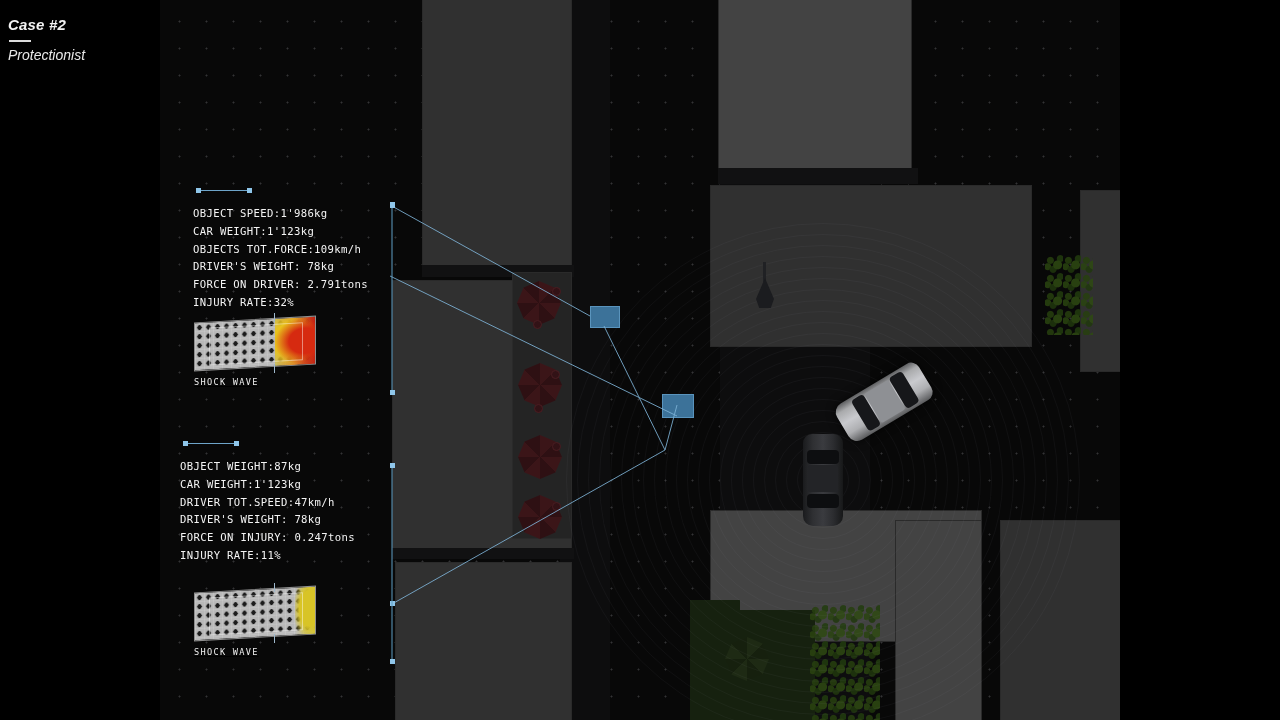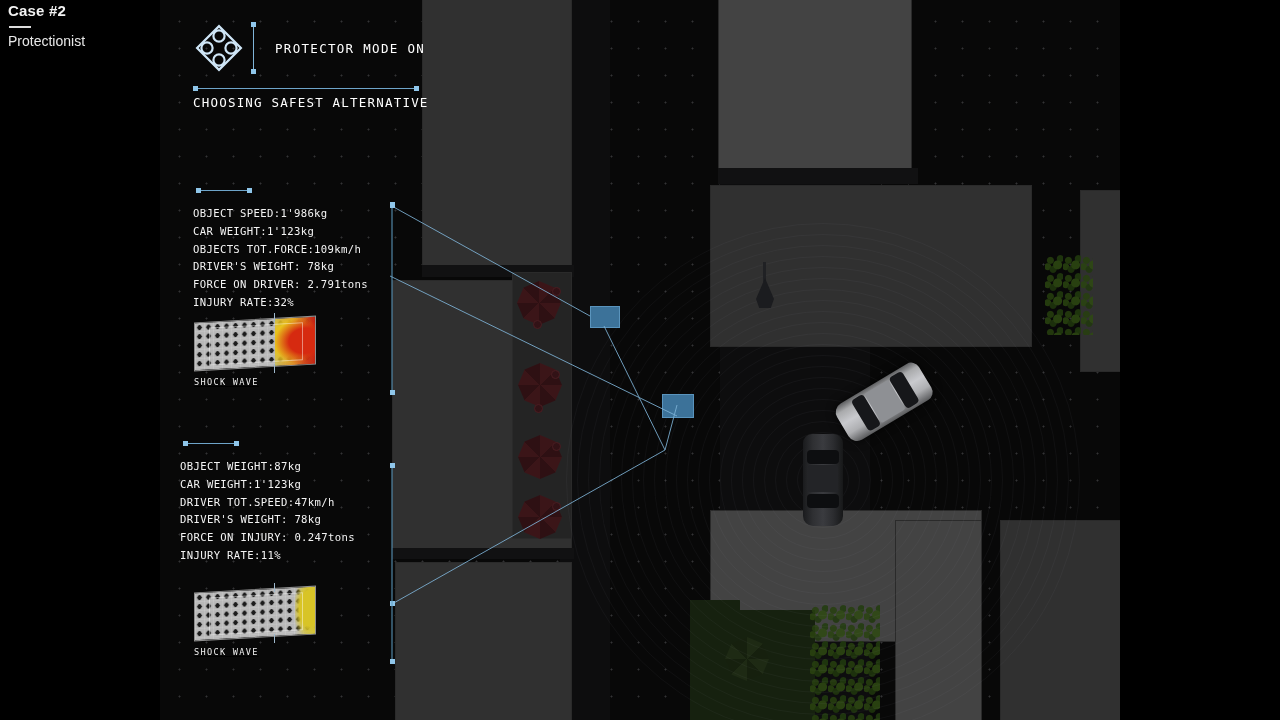--- a/index.html
+++ b/index.html
@@ -157,22 +157,23 @@
     position: absolute;
     background: #3c7299;
     border: 1px solid #5a94bd;
   }
 
   
   #links { position: absolute; inset: 0; pointer-events: none; }
 
   
   #case-label {
-    position: absolute; left: 8px; top: 2px;
+    position: absolute; left: 8px; top: 16px;
     color: #f2f2f2;
+    font-style: italic;
   }
   #case-title { font-size: 15px; font-weight: bold; letter-spacing: .2px; }
   #case-rule { width: 22px; height: 2px; background: #dcdcdc; margin: 7px 0 5px 1px; }
   #case-sub { font-size: 14px; color: #e8e8e8; font-weight: normal; }
 
   
   .hud { position: absolute; }
   #hud-header { left: 193px; top: 22px; width: 240px; height: 54px; }
   #logo-diamond {
     position: absolute; left: 0; top: 0;
@@ -410,38 +411,21 @@
       </g>
     </svg>
   </div>
 
   <div id="case-label">
     <div id="case-title">Case #2</div>
     <div id="case-rule"></div>
     <div id="case-sub">Protectionist</div>
   </div>
 
-  <div class="hud" id="hud-header">
-    <svg id="logo-diamond" viewBox="0 0 52 52">
-      <g stroke="#cfe6f7" stroke-width="2.2" fill="none">
-        <rect x="10.5" y="10.5" width="31" height="31" transform="rotate(45 26 26)"></rect>
-        <circle cx="26" cy="14" r="5.6"></circle>
-        <circle cx="26" cy="38" r="5.6"></circle>
-        <circle cx="14" cy="26" r="5.6"></circle>
-        <circle cx="38" cy="26" r="5.6"></circle>
-      </g>
-    </svg>
-    <div id="hud-divider"></div>
-    <div id="mode-text">PROTECTOR MODE ON</div>
-  </div>
-
-  <div class="hud" id="hud-subline">
-    <div class="rail"></div>
-    <div id="choosing-text">CHOOSING SAFEST ALTERNATIVE</div>
-  </div>
+
 
   <div class="panel" id="panel-1">
     <div class="rail"></div>
     <ul class="stat-list">
       <li>OBJECT SPEED:1'986kg</li>
       <li>CAR WEIGHT:1'123kg</li>
       <li>OBJECTS TOT.FORCE:109km/h</li>
       <li>DRIVER'S WEIGHT: 78kg</li>
       <li>FORCE ON DRIVER: 2.791tons</li>
       <li>INJURY RATE:32%</li>

